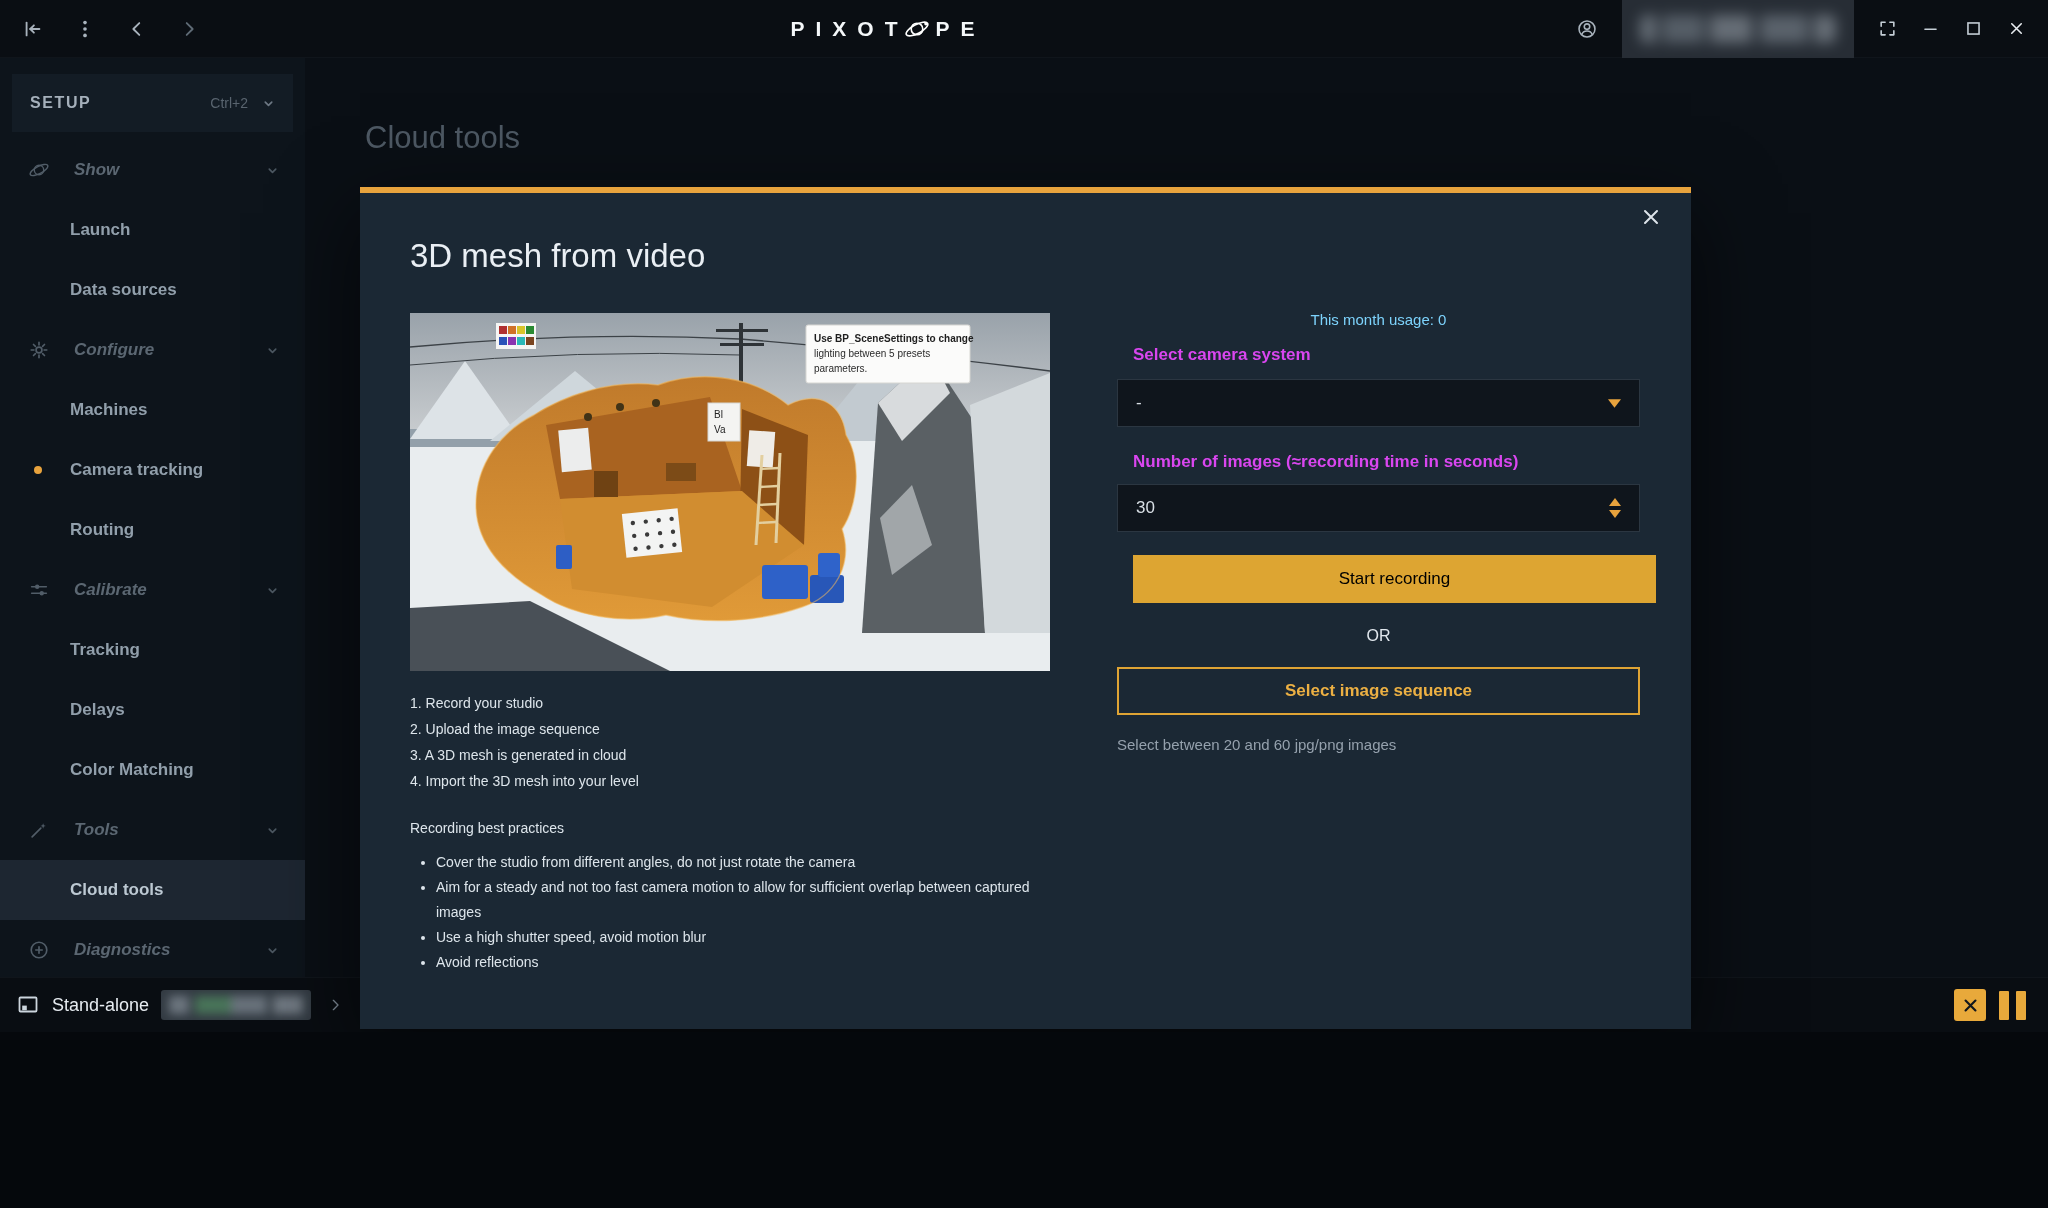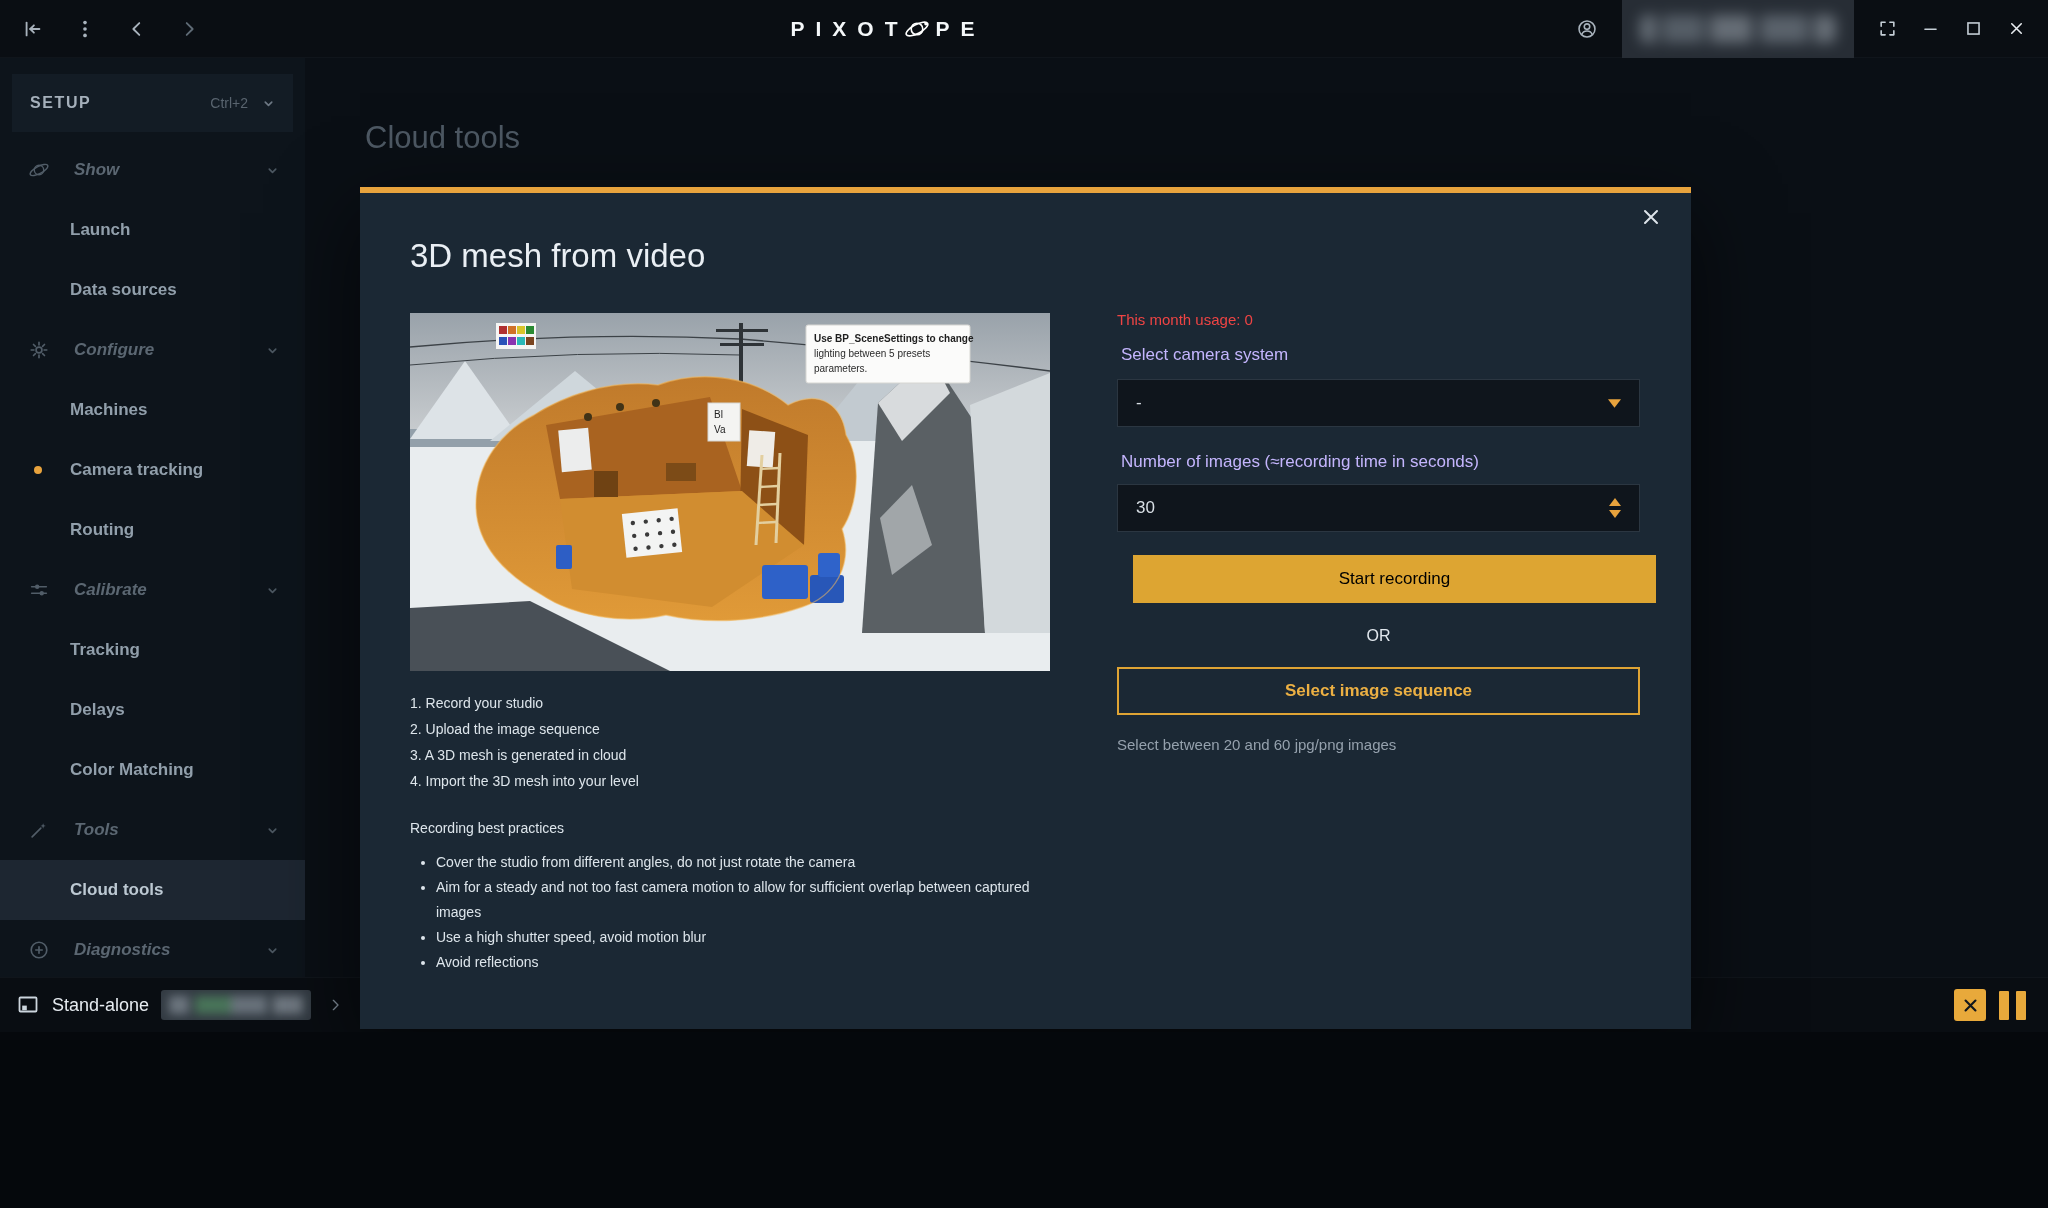--- a/index.html
+++ b/index.html
@@ -62,22 +62,22 @@
   .scene { position:absolute; left:50px; top:120px; width:640px; height:358px; background:#9aa3ab; }
   .scene svg { display:block; width:100%; height:100%; }
   .scene text { font-family:"Liberation Sans",sans-serif; }
   .modal-left { position:absolute; left:50px; top:497px; width:640px; font-size:14px; color:#dde5eb; }
   .steps div { line-height:26px; }
   .bp-title { margin-top:21px; line-height:26px; }
   .bullets { margin:9px 0 0; padding-left:26px; }
   .bullets li { line-height:25px; }
 
   .modal-right { position:absolute; left:757px; top:0; width:523px; height:700px; }
-  .usage { position:absolute; top:118px; right:0; width:100%; text-align:left; font-size:15px; color:#ef4444; }
-  .f-label { position:absolute; left:4px; font-size:17px; font-weight:400; color:#c4b5fd; }
+  .usage { position:absolute; top:118px; right:0; width:100%; text-align:center; font-size:15px; color:#7dd3fc; }
+  .f-label { position:absolute; left:16px; font-size:17px; font-weight:700; color:#d946ef; }
   .lab-cam { top:152px; } .lab-img { top:259px; }
   .field { position:absolute; left:0; width:100%; height:48px; background:#0f151c;
     border:1px solid #2b3641; display:flex; align-items:center; padding:0 18px;
     font-size:17px; color:#d8dfe5; cursor:pointer; }
   .fld-cam { top:186px; } .fld-num { top:291px; }
   .caret-dn { margin-left:auto; width:13px; height:9px; color:#e8a33d; }
   .stepper { margin-left:auto; display:flex; flex-direction:column; gap:4px; cursor:pointer; }
   .stepper .st { width:12px; height:8px; color:#e8a33d; }
   .btn-start { position:absolute; top:362px; left:16px; width:100%; height:48px; background:#dda532;
     color:#000000; font-size:17px; font-weight:500; display:flex; align-items:center;

